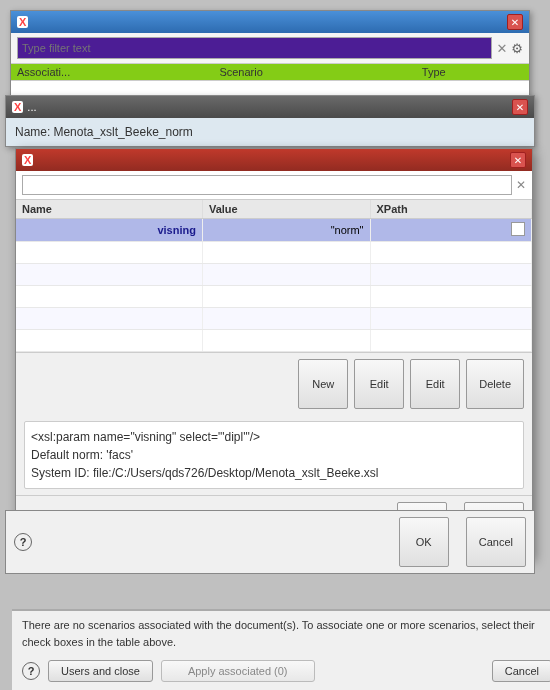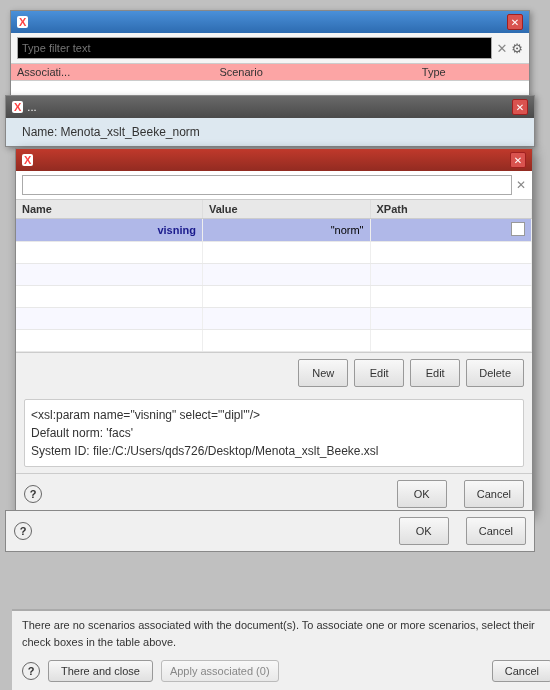--- a/index.html
+++ b/index.html
@@ -46,28 +46,28 @@
       background: #f5f5f5;
       border-bottom: 1px solid #ccc;
     }
     .filter-input {
       flex: 1;
       height: 22px;
       border: 1px solid #aaa;
       padding: 0 4px;
       font-size: 11px;
       color: #888;
-      background: #000000;
+      background: #4c1d95;
     }
     .filter-clear { color: #888; cursor: pointer; font-size: 13px; }
     .filter-settings { color: #666; cursor: pointer; font-size: 13px; }
 
     .table-header {
       display: flex;
-      background: #fca5a5;
+      background: #84cc16;
       border-bottom: 1px solid #ccc;
       padding: 2px 6px;
     }
     .th-assoc { flex: 2; font-size: 11px; color: #333; }
     .th-scenario { flex: 2; font-size: 11px; color: #333; }
     .th-type { flex: 1; font-size: 11px; color: #333; }
 
     .bg-window-content {
       height: 60px;
       background: white;
@@ -86,21 +86,21 @@
     .mid-title-bar {
       background: linear-gradient(to bottom, #6a6a6a, #4a4a4a);
       color: white;
       padding: 3px 6px;
       display: flex;
       align-items: center;
       justify-content: space-between;
       height: 22px;
     }
     .mid-content {
-      padding: 4px 16px;
+      padding: 4px 9px;
       background: #dde8f0;
       font-size: 11px;
       color: #333;
       height: 28px;
       display: flex;
       align-items: center;
     }
 
     
     .front-dialog {
@@ -176,21 +176,21 @@
 
     .buttons-row {
       display: flex;
       justify-content: flex-end;
       gap: 6px;
       padding: 6px 8px;
       background: #f0f0f0;
       border-top: 1px solid #ccc;
     }
     .btn {
-      padding: 7px 12px;
+      padding: 18px 12px;
       border: 1px solid #999;
       background: linear-gradient(to bottom, #f8f8f8, #e0e0e0);
       border-radius: 2px;
       cursor: pointer;
       font-size: 11px;
       color: #333;
       min-width: 50px;
       text-align: center;
     }
 
@@ -246,21 +246,21 @@
     .btn-save {
       padding: 4px 12px;
       border: 1px solid #999;
       background: linear-gradient(to bottom, #f8f8f8, #e0e0e0);
       border-radius: 3px;
       cursor: pointer;
       font-size: 11px;
       color: #333;
     }
     .btn-apply {
-      padding: 4px 8px;
+      padding: 4px 26px;
       border: 1px solid #bbb;
       background: linear-gradient(to bottom, #f8f8f8, #e8e8e8);
       border-radius: 3px;
       cursor: pointer;
       font-size: 11px;
       color: #888;
     }
     .btn-cancel-bottom {
       padding: 4px 12px;
       border: 1px solid #999;
@@ -407,17 +407,17 @@
   <div class="dialog-buttons">
     <button class="btn">OK</button>
     <button class="btn">Cancel</button>
   </div>
 </div>
 
 <div class="bottom-bar">
   <div class="warning-text">There are no scenarios associated with the document(s). To associate one or more scenarios, select their check boxes in the table above.</div>
   <div class="bottom-buttons">
     <div class="help-icon">?</div>
-    <button class="btn-save">There and close</button>
+    <button class="btn-save">Users and close</button>
     <button class="btn-apply">Apply associated (0)</button>
     <button class="btn-cancel-bottom">Cancel</button>
   </div>
 </div>
 
 </body></html>

